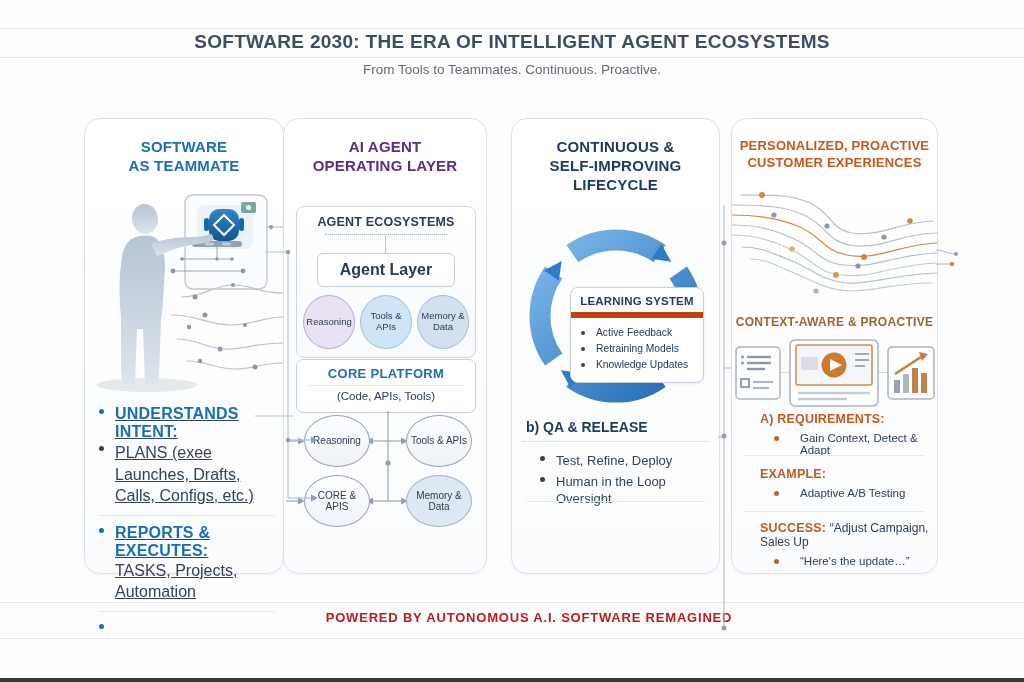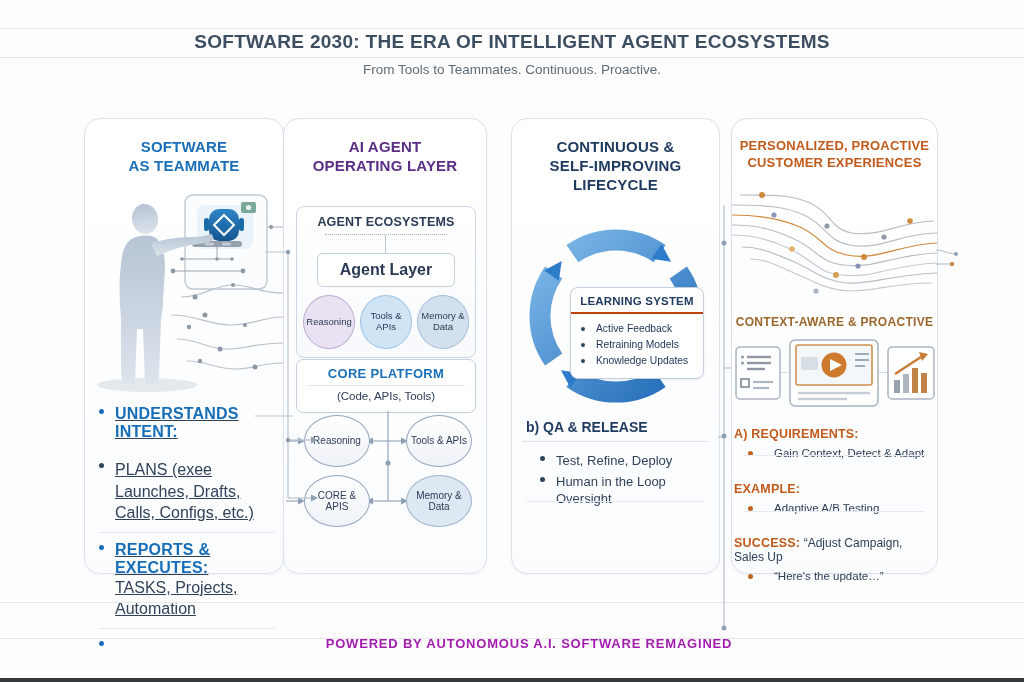--- a/index.html
+++ b/index.html
@@ -50,44 +50,44 @@
   .core-rule{height:1px;background:#e2e8f0;margin:4px 10px;}
   .core-sub{font-size:11.5px;color:#2c3b55;}
   .node{position:absolute;width:66px;height:52px;border-radius:50%;border:1.2px solid #94a7bf;
     background:linear-gradient(#ffffff,#eef2f7);display:flex;align-items:center;justify-content:center;
     text-align:center;font-size:10px;line-height:1.15;color:#2c3b55;box-sizing:border-box;padding:3px;}
   .node-mem{background:#dde8f3;border-color:#9fb4cc;}
   
   .learn-box{position:absolute;left:58px;width:132px;top:168px;background:#fff;border:1px solid #c5d0dd;
     border-radius:8px;box-shadow:0 1px 3px rgba(40,60,90,.1);z-index:4;}
   .learn-title{font-size:11.5px;font-weight:700;color:#1e3a5f;text-align:center;padding:7px 4px 5px;
-    border-bottom:2px solid #c2410c;letter-spacing:.2px;}
+    border-bottom:6px solid #c2410c;letter-spacing:.2px;}
   .learn-list{padding:6px 6px 8px 10px;}
   .learn-list .li{margin:2px 0;}
   .learn-list .li-b{font-size:10.3px;color:#22375a;}
   .learn-list .dot{width:4px;height:4px;flex-basis:4px;margin-top:5px;}
   .qa-head{position:absolute;left:14px;top:300px;font-size:14px;font-weight:700;color:#1e3a5f;}
   .qa-rule{position:absolute;left:10px;right:10px;top:322px;height:1px;background:#dbe2ea;}
   .qa-list{position:absolute;left:28px;top:330px;font-size:13px;}
   .qa-list .li{margin:3px 0;}
   .qa-rule2{position:absolute;left:14px;right:14px;top:382px;height:1px;background:#e4e9f0;}
   
   .ctx-head{position:absolute;top:196px;left:0;right:0;text-align:center;font-size:12px;
     font-weight:700;color:#9c672b;letter-spacing:.3px;}
   .icons-row{position:absolute;top:216px;left:0;right:0;height:76px;display:flex;
     align-items:center;justify-content:center;gap:8px;}
   .icon-link{position:absolute;top:253px;left:18px;right:18px;height:1px;background:#d3dae2;}
-  .c4-sec{position:absolute;left:2px;right:8px;font-size:12.5px;margin-top:15px;}
+  .c4-sec{position:absolute;left:28px;right:8px;font-size:12.5px;}
   .c4-h{color:#c25a1b;font-weight:700;letter-spacing:.2px;}
   .c4-li{display:flex;gap:21px;align-items:flex-start;font-size:11.5px;color:#2c3e55;margin-top:6px;padding-left:14px;}
   .c4-div{position:absolute;left:12px;right:12px;height:1px;background:#e6ebf1;}
   .succ-txt{color:#2c3e55;font-weight:400;font-size:12px;}
   
-  .footer-text{position:absolute;top:636px;left:0;right:0;text-align:center;font-size:13px;
-    font-weight:700;color:#a21caf;letter-spacing:.8px;padding-left:34px;}
+  .footer-text{position:absolute;top:610px;left:0;right:0;text-align:center;font-size:13px;
+    font-weight:700;color:#b91c1c;letter-spacing:.8px;padding-left:34px;}
   .bottom-strip{position:absolute;left:0;right:0;bottom:0;height:4px;background:#34383d;}
   .overlay{position:absolute;left:0;top:0;z-index:5;pointer-events:none;}
   svg{display:block;}
 </style>
 </head>
 <body>
 
 <div class="canvas">
 
   <div class="hline" style="top:28px"></div>
@@ -169,21 +169,21 @@
         <circle cx="115" cy="184" r="2.2"></circle>
           <circle cx="170" cy="190" r="2.5"></circle>
           <circle cx="104" cy="150" r="2.2"></circle>
       </g>
     </svg>
     <div class="c1-items">
       <div class="li">
         <span class="dot dot-b"></span>
         <span class="li-h">UNDERSTANDS INTENT:</span>
       </div>
-      <div class="li" style="margin-top:18px">
+      <div class="li" style="margin-top:1px">
         <span class="dot dot-n"></span>
         <span class="li-b">PLANS (exee Launches, Drafts,
 Calls, Configs, etc.)</span>
       </div>
       <div class="divider"></div>
       <div class="li">
         <span class="dot dot-b"></span>
         <span>
           <span class="li-h">REPORTS &amp; EXECUTES:</span>
           <div class="li-b">TASKS, Projects,

